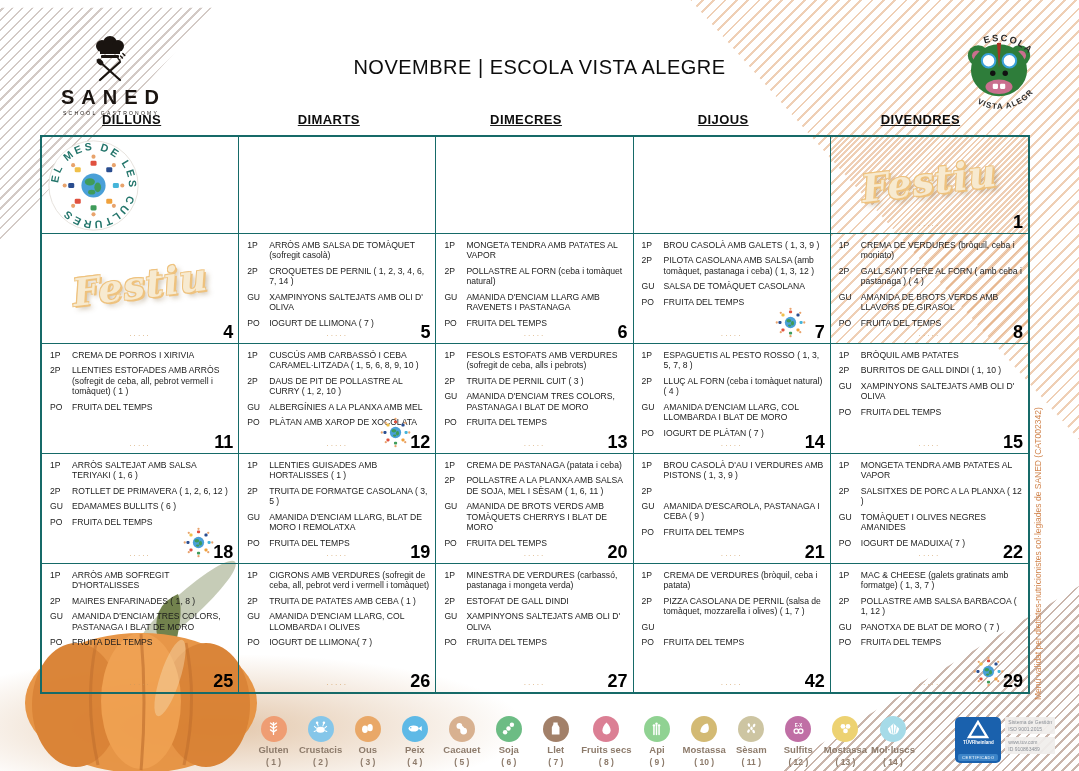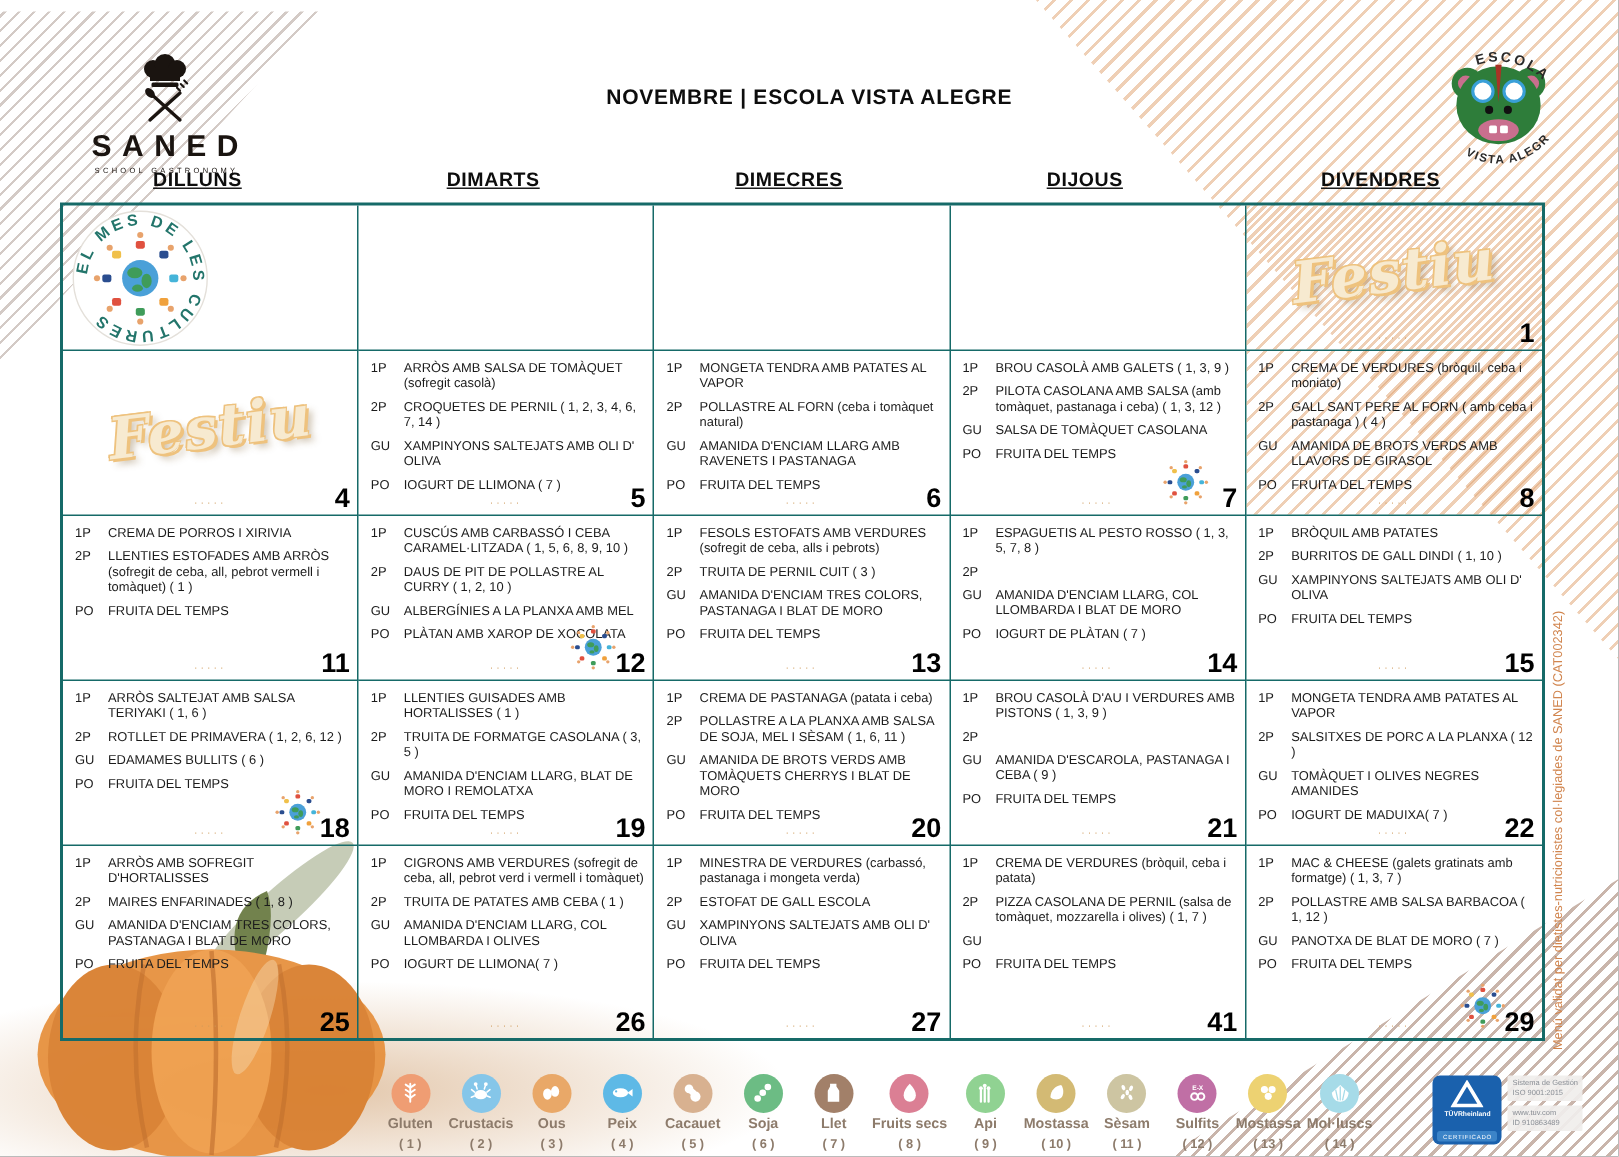--- a/index.html
+++ b/index.html
@@ -15,21 +15,21 @@
            background:repeating-linear-gradient(135deg,rgba(148,108,88,.5) 0 2px,transparent 2px 7px);}
   .tan-wash{position:absolute;left:0;top:655px;width:520px;height:116px;pointer-events:none;
             background:radial-gradient(ellipse at 42% 62%,rgba(215,175,135,.7),rgba(215,175,135,0) 72%);}
   .pumpkin{position:absolute;left:10px;top:548px;pointer-events:none;opacity:.95;}
 
   
   .brand{position:absolute;left:48px;top:36px;width:124px;text-align:center;}
   .brand-name{font-size:20px;font-weight:bold;letter-spacing:7px;margin-left:7px;color:#1a1410;}
   .brand-sub{font-size:5px;letter-spacing:2.2px;margin-left:2px;color:#1a1410;margin-top:1px;}
   .title{position:absolute;left:220px;right:220px;top:56px;text-align:center;
-         font-size:14px;font-weight:bold;letter-spacing:.5px;color:#0d0d0d;}
+         font-size:20px;font-weight:normal;letter-spacing:.5px;color:#0d0d0d;}
   .school-logo{position:absolute;right:28px;top:14px;}
 
   
   .day-headers{position:absolute;left:33px;top:112px;width:986px;display:flex;text-decoration:underline;}
   .day-header{flex:1;text-align:center;font-size:13px;font-weight:bold;letter-spacing:.4px;color:#0d0d0d;}
   .cal-grid{position:absolute;left:40px;top:135px;width:986px;display:grid;
             grid-template-columns:repeat(5,1fr);grid-template-rows:97px 110px 110px 110px 128px;
             border:2px solid #166a68;box-sizing:content-box;}
   .cell{position:relative;border-right:1.5px solid #166a68;border-bottom:1.5px solid #166a68;
         box-sizing:border-box;padding:6px 5px 15px 4px;overflow:hidden;}
@@ -386,20 +386,21 @@
         <div class="cell-dots">·····</div>
         <div class="date">13</div>
       </div>
       <div class="cell">
         <div class="menu-item">
           <span class="mi-label">1P</span>
           <span class="mi-text">ESPAGUETIS AL PESTO ROSSO  ( 1, 3, 5, 7, 8 )</span>
         </div>
         <div class="menu-item">
           <span class="mi-label">2P</span>
+          <span class="mi-text">LLUÇ AL FORN (ceba i tomàquet natural)  ( 4 )</span>
         </div>
         <div class="menu-item">
           <span class="mi-label">GU</span>
           <span class="mi-text">AMANIDA D'ENCIAM LLARG, COL LLOMBARDA I BLAT DE MORO</span>
         </div>
         <div class="menu-item">
           <span class="mi-label">PO</span>
           <span class="mi-text">IOGURT DE PLÀTAN  ( 7 )</span>
         </div>
         <div class="cell-dots">·····</div>
@@ -587,21 +588,21 @@
         <div class="cell-dots">·····</div>
         <div class="date">26</div>
       </div>
       <div class="cell">
         <div class="menu-item">
           <span class="mi-label">1P</span>
           <span class="mi-text">MINESTRA DE VERDURES (carbassó, pastanaga i mongeta verda)</span>
         </div>
         <div class="menu-item">
           <span class="mi-label">2P</span>
-          <span class="mi-text">ESTOFAT DE GALL ESCOLA</span>
+          <span class="mi-text">ESTOFAT DE GALL DINDI</span>
         </div>
         <div class="menu-item">
           <span class="mi-label">GU</span>
           <span class="mi-text">XAMPINYONS SALTEJATS AMB OLI D' OLIVA</span>
         </div>
         <div class="menu-item">
           <span class="mi-label">PO</span>
           <span class="mi-text">FRUITA DEL TEMPS</span>
         </div>
         <div class="cell-dots">·····</div>
@@ -617,21 +618,21 @@
           <span class="mi-text">PIZZA CASOLANA DE PERNIL (salsa de tomàquet, mozzarella i olives)  ( 1, 7 )</span>
         </div>
         <div class="menu-item">
           <span class="mi-label">GU</span>
         </div>
         <div class="menu-item">
           <span class="mi-label">PO</span>
           <span class="mi-text">FRUITA DEL TEMPS</span>
         </div>
         <div class="cell-dots">·····</div>
-        <div class="date">41</div>
+        <div class="date">42</div>
       </div>
       <div class="cell">
         <div class="menu-item">
           <span class="mi-label">1P</span>
           <span class="mi-text">MAC &amp; CHEESE (galets gratinats amb formatge)  ( 1, 3, 7 )</span>
         </div>
         <div class="menu-item">
           <span class="mi-label">2P</span>
           <span class="mi-text">POLLASTRE AMB SALSA BARBACOA  ( 1, 12 )</span>
         </div>

